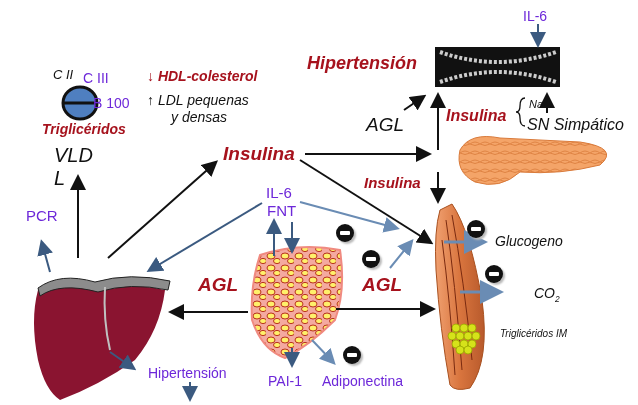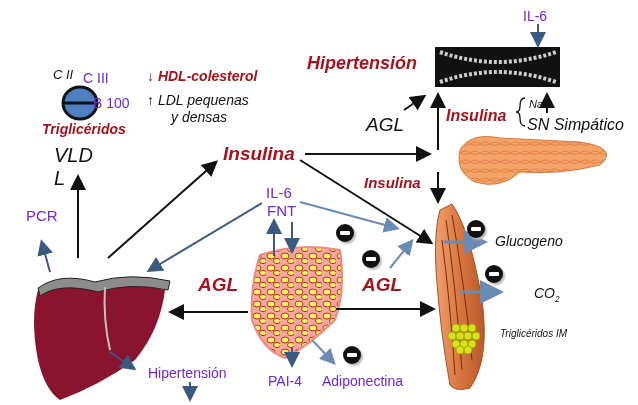--- a/index.html
+++ b/index.html
@@ -137,20 +137,20 @@
 <div class="t blue" style="left:26px;top:208px;font-size:15px;">PCR</div>
 
 <div class="t red" style="left:198px;top:275px;font-size:19px;">AGL</div>
 <div class="t red" style="left:362px;top:275px;font-size:19px;">AGL</div>
 
 <div class="t blk" style="left:495px;top:234px;font-size:14px;">Glucogeno</div>
 <div class="t blk" style="left:534px;top:286px;font-size:14px;"><span>CO</span><sub>2</sub></div>
 <div class="t blk" style="left:500px;top:329px;font-size:10px;">Triglicéridos IM</div>
 
 <div class="t blue" style="left:148px;top:366px;font-size:14px;">Hipertensión</div>
-<div class="t blue" style="left:268px;top:374px;font-size:14px;">PAI-4</div>
+<div class="t blue" style="left:268px;top:374px;font-size:14px;">PAI-1</div>
 <div class="t blue" style="left:322px;top:374px;font-size:14px;">Adiponectina</div>
 
 <div class="inh" style="left:336px;top:224px;"></div>
 <div class="inh" style="left:362px;top:250px;"></div>
 <div class="inh" style="left:467px;top:220px;"></div>
 <div class="inh" style="left:485px;top:265px;"></div>
 <div class="inh" style="left:343px;top:346px;"></div>
 
 </body></html>

